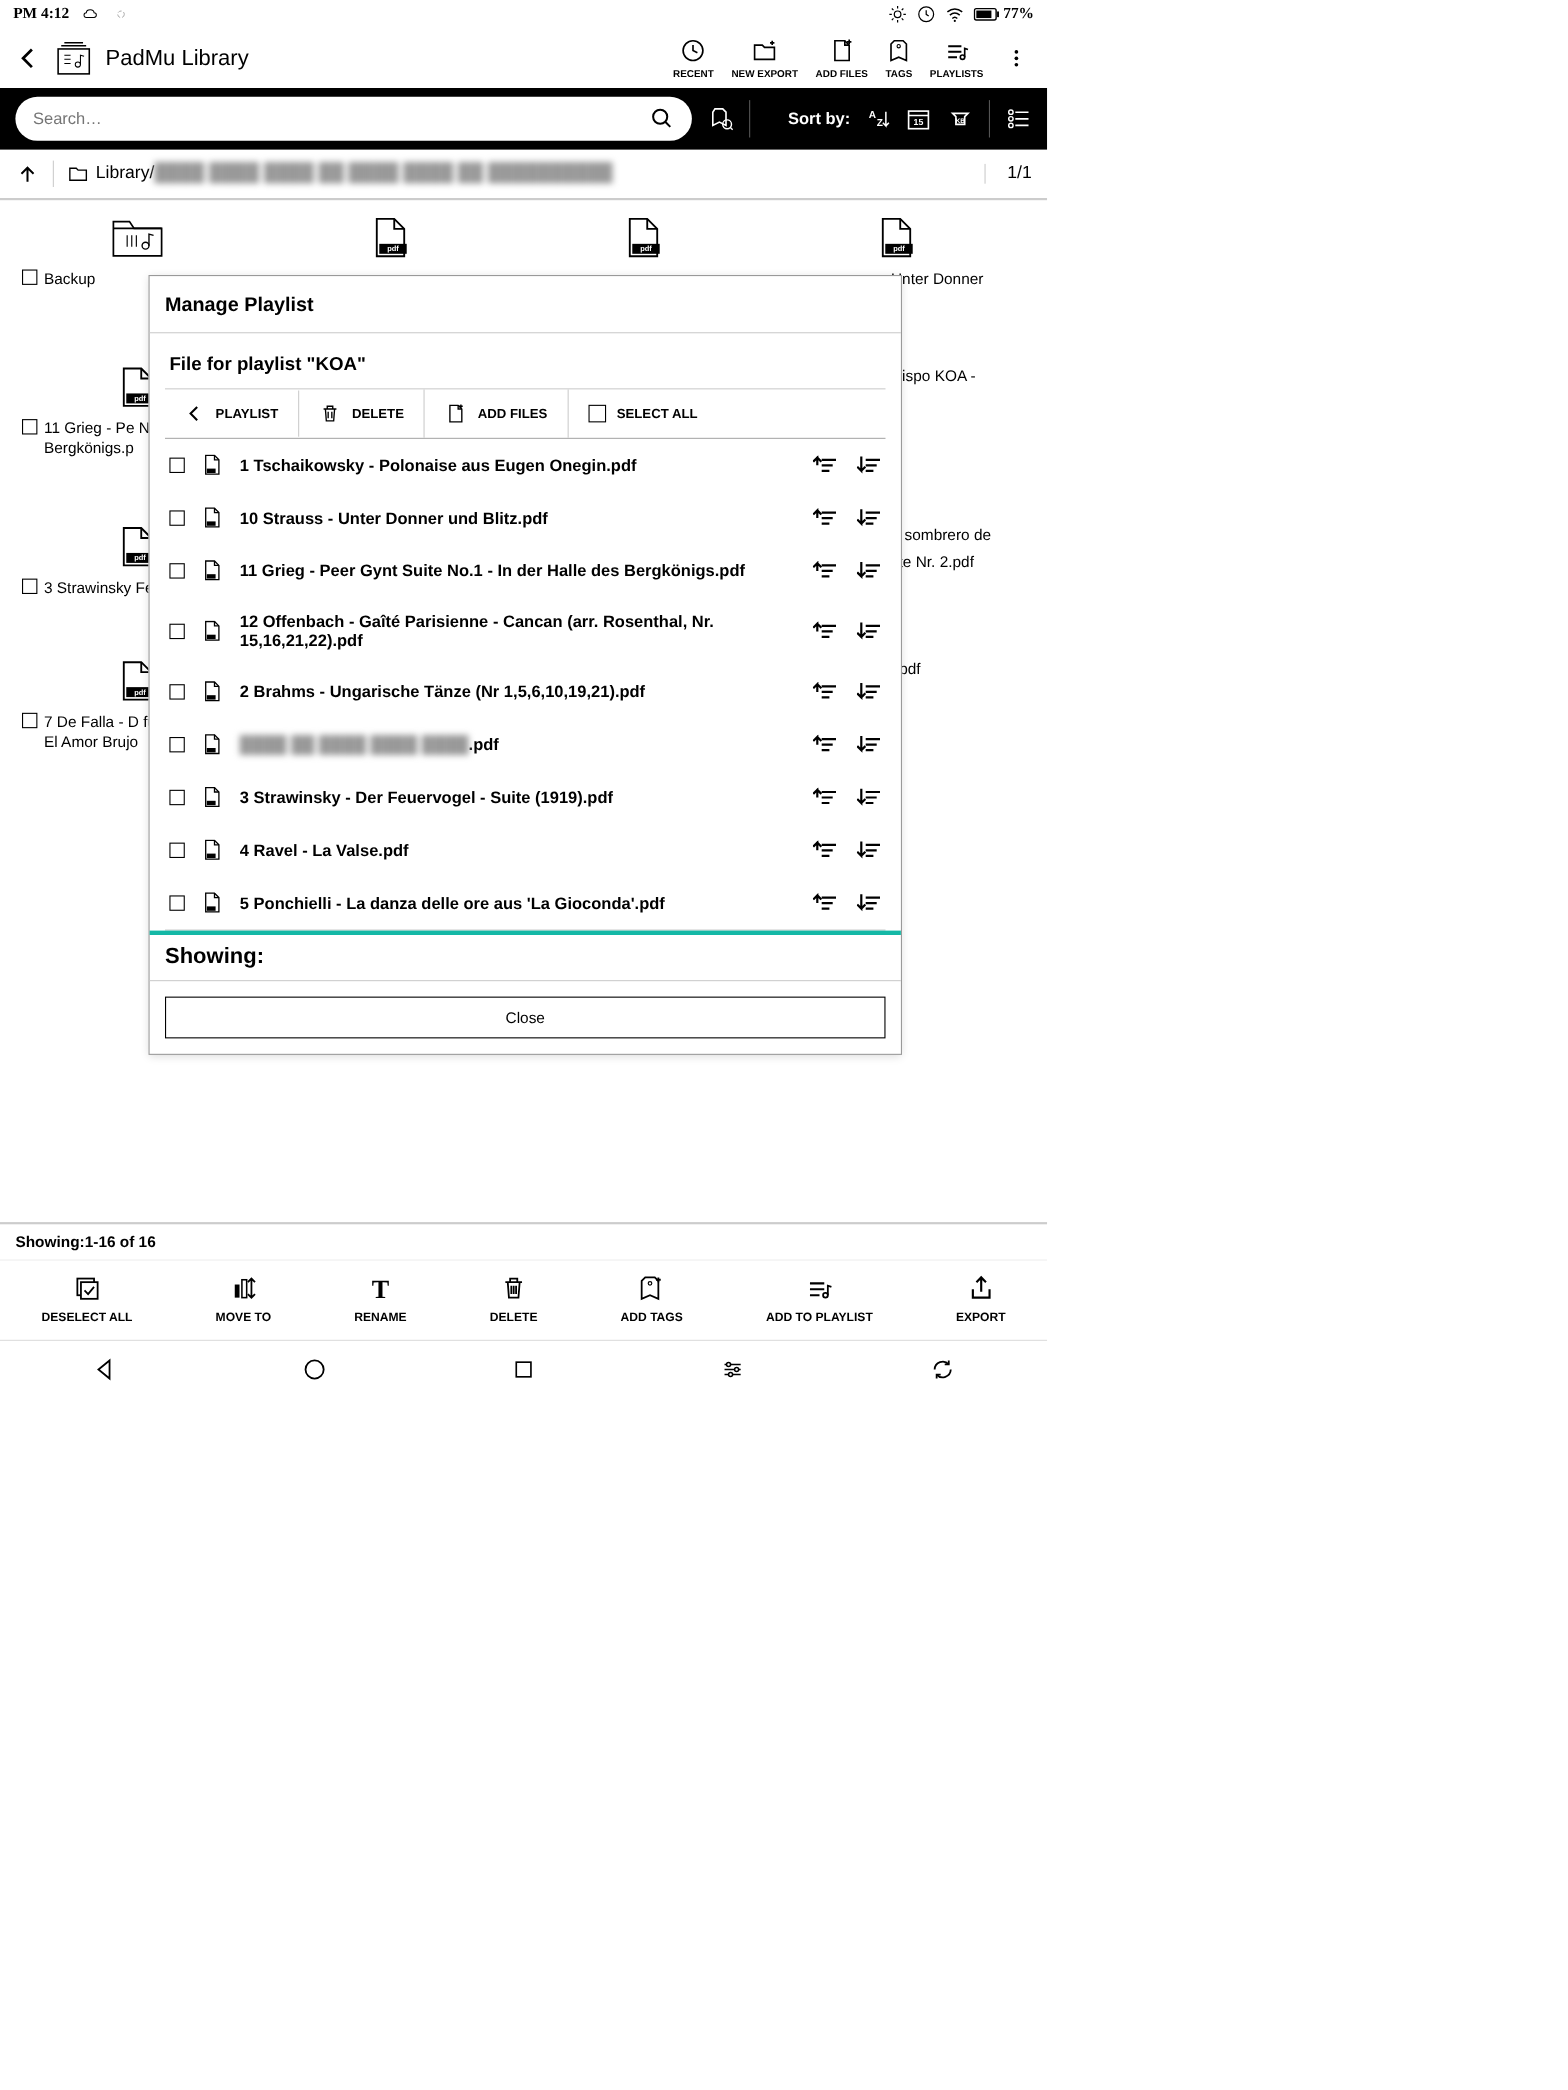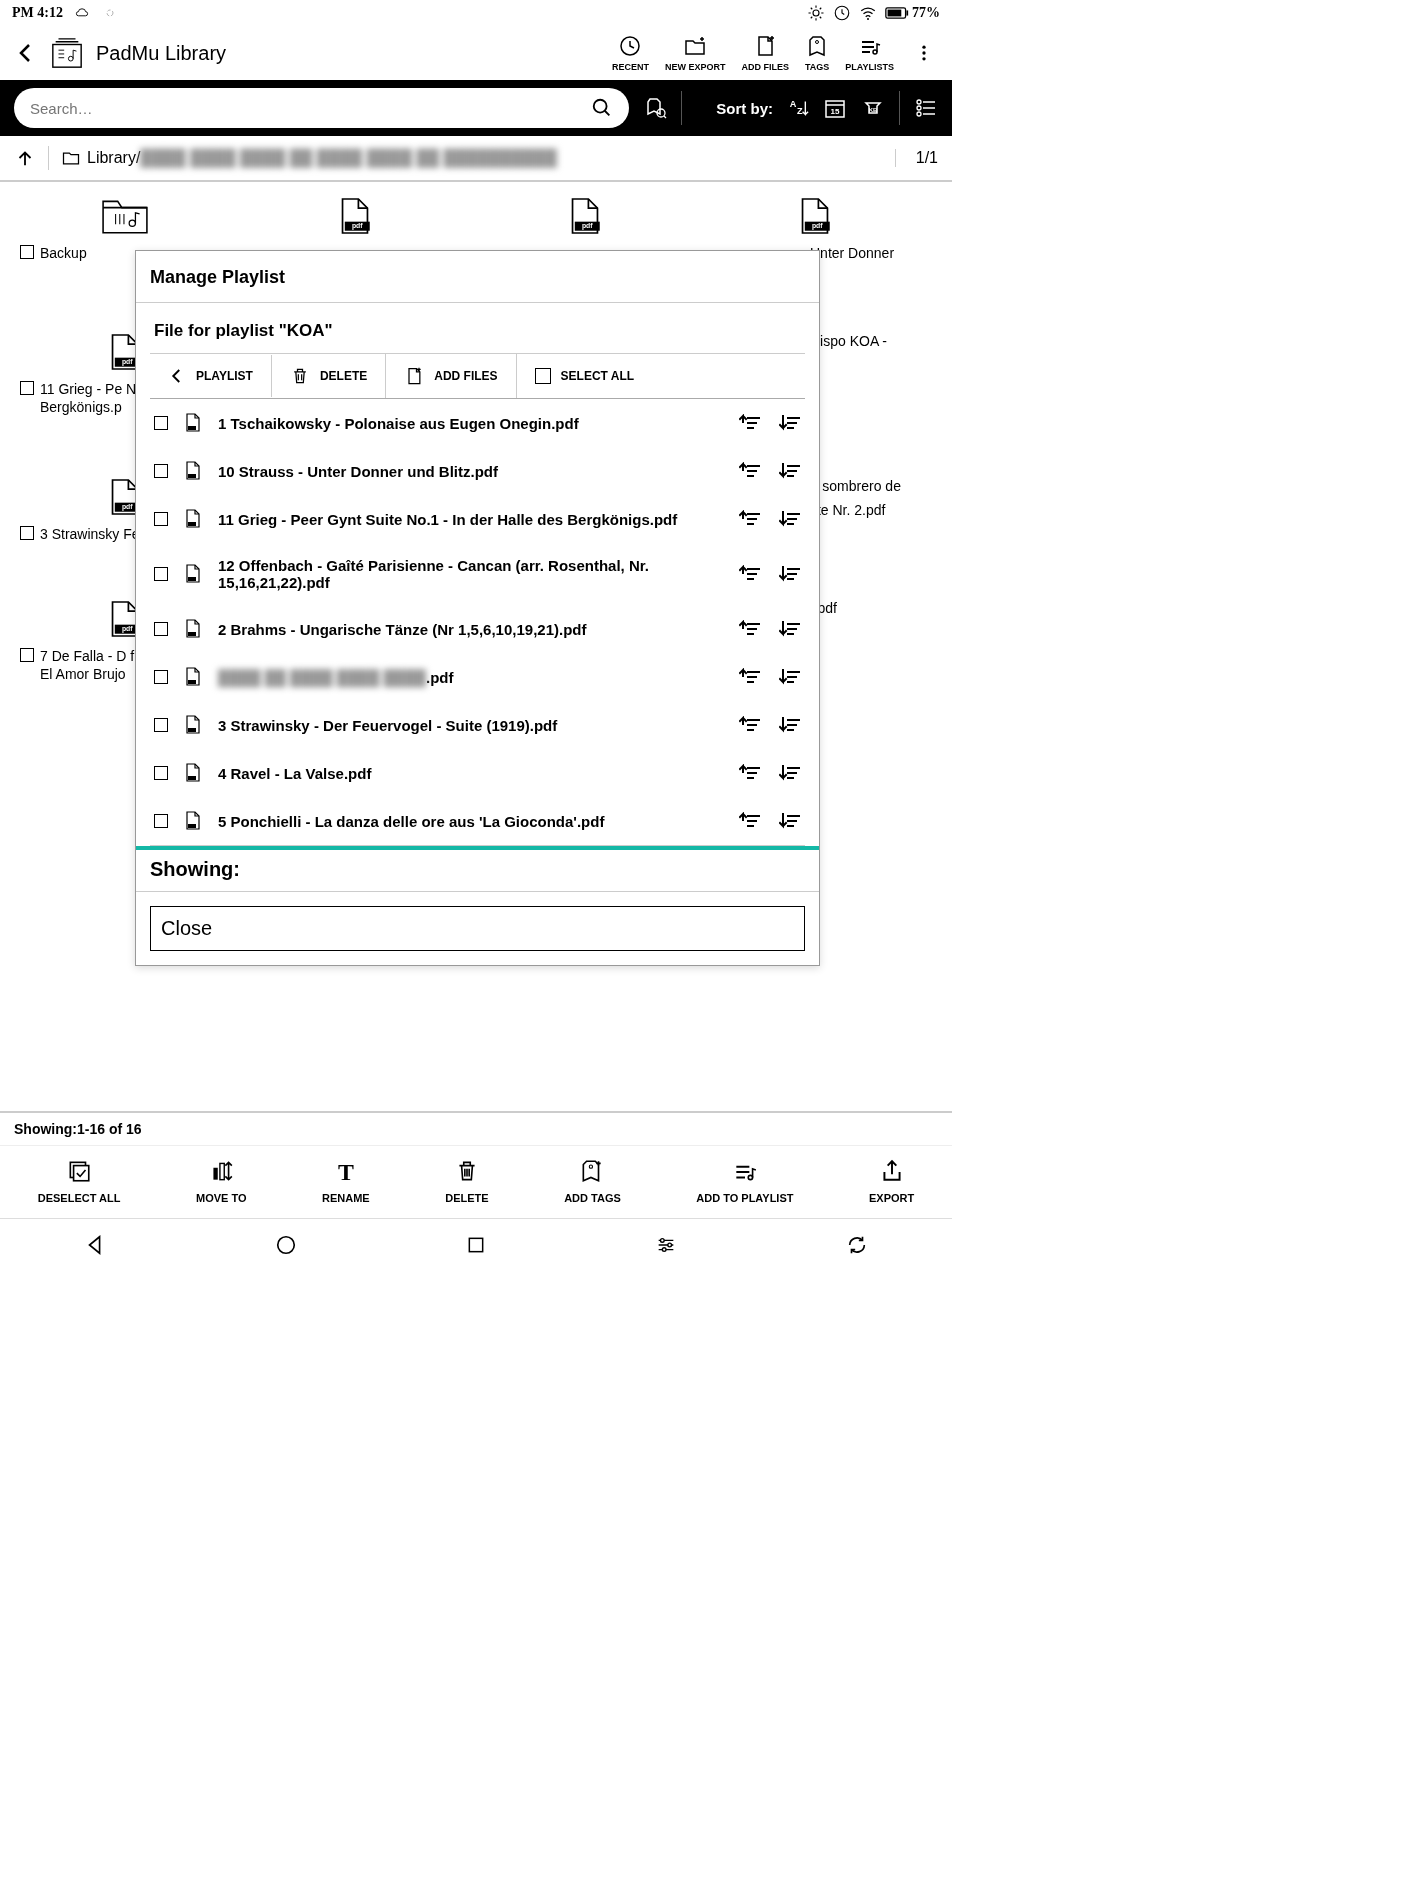--- a/index.html
+++ b/index.html
@@ -47,21 +47,21 @@
   .modal-toolbar { display: flex; align-items: center; border-top: 1px solid #ccc; border-bottom: 1px solid #aaa; margin: 0 14px; }
   .modal-tool { display: flex; align-items: center; gap: 10px; padding: 12px 18px; font-size: 12px; font-weight: 700; border-right: 1px solid #ccc; }
   .modal-tool:last-child { border-right: none; }
   .modal-list { margin: 0 14px; }
   .modal-row { display: flex; align-items: center; padding: 14px 4px; gap: 16px; }
   .row-cb { width: 14px; height: 14px; border: 1.5px solid #000; flex-shrink: 0; }
   .row-name { flex: 1; font-size: 15px; font-weight: 600; }
   .row-controls { display: flex; gap: 18px; }
   .modal-footer-text { padding: 8px 14px; font-size: 20px; font-weight: 600; border-top: 4px solid #14b8a6; }
   .modal-close-wrap { padding: 14px; border-top: 1px solid #ccc; margin-top: 2px; }
-  .modal-close { width: 100%; padding: 10px; border: 1px solid #000; background: #fff; font-size: 20px; font-weight: 500; text-align: left; }
+  .modal-close { width: 100%; padding: 10px; border: 1px solid #000; background: #fff; font-size: 14px; font-weight: 500; text-align: center; }
   .modal-hr { border: none; border-top: 1px solid #ccc; margin: 0 14px; }
   
   
   .bottom-bar { position: absolute; bottom: 52px; left: 0; right: 0; border-top: 2px solid #ccc; }
   .showing-text { padding: 8px 14px; font-size: 14px; font-weight: 600; border-bottom: 1px solid #eee; }
   .bottom-actions { display: flex; justify-content: space-around; padding: 12px 0 14px; }
   .bottom-action { display: flex; flex-direction: column; align-items: center; gap: 8px; font-size: 11px; font-weight: 700; }
   
   
   .nav-bar { position: absolute; bottom: 0; left: 0; right: 0; height: 52px; border-top: 1px solid #ddd; display: flex; justify-content: space-around; align-items: center; }

